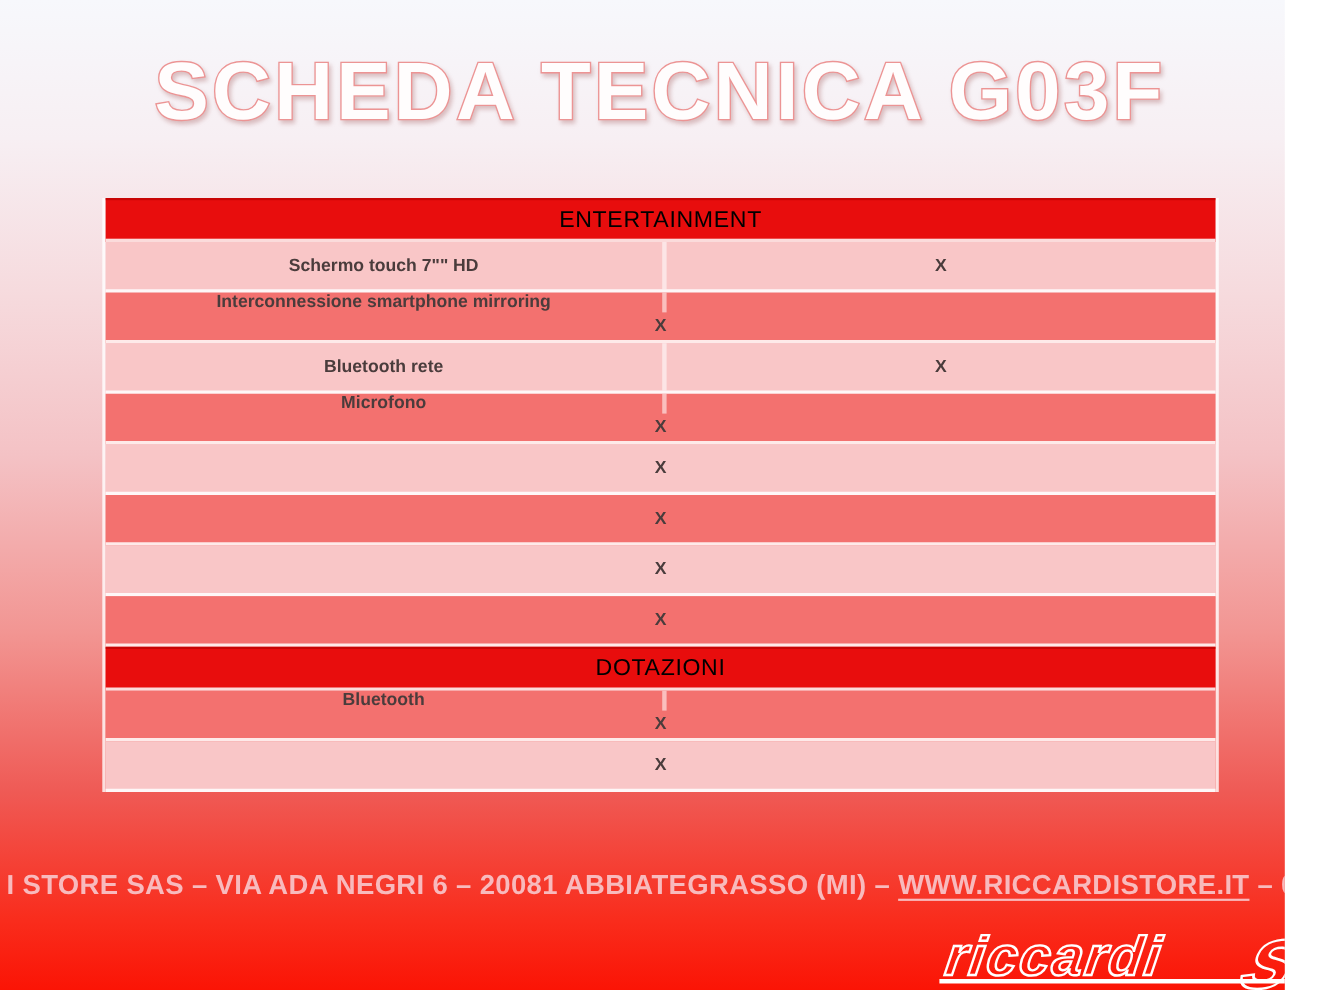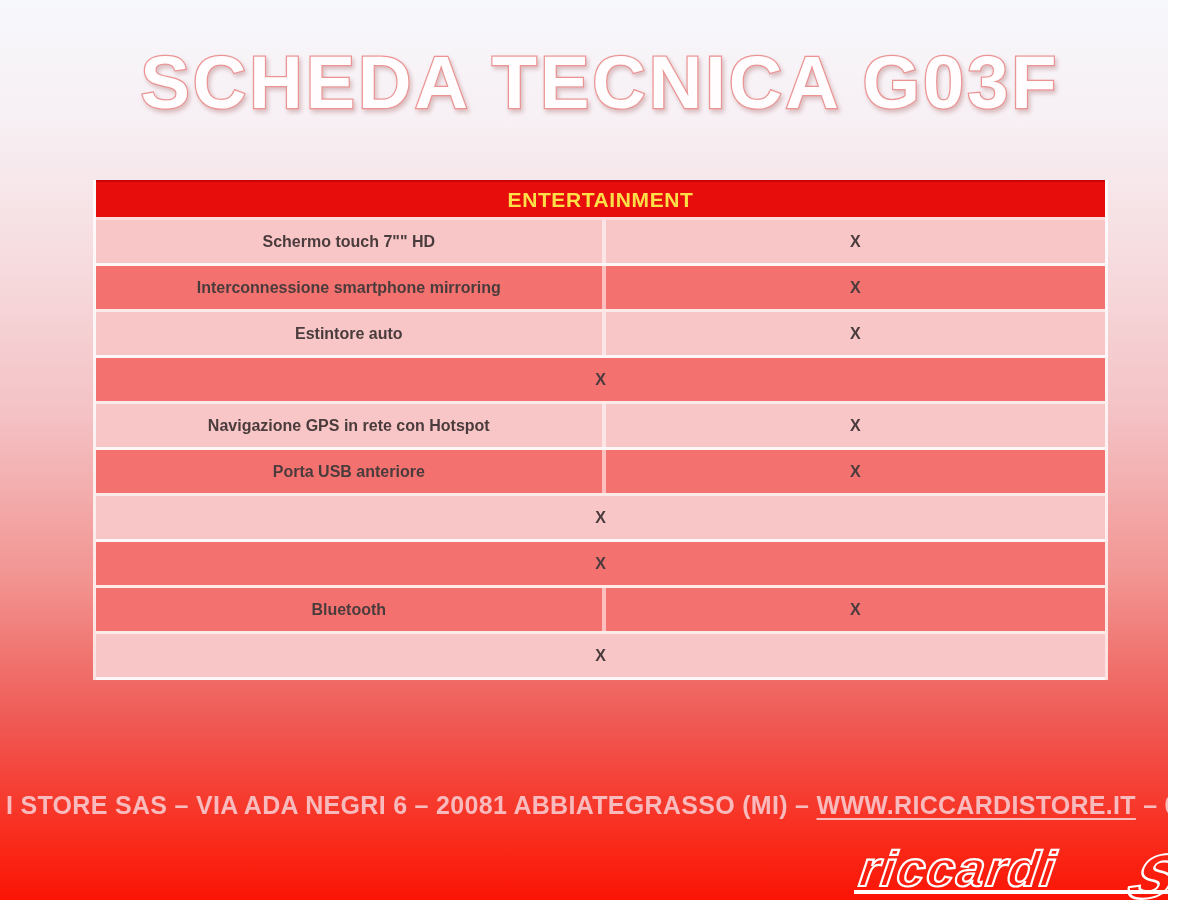--- a/index.html
+++ b/index.html
@@ -30,30 +30,30 @@
   .spec-table {
     position:absolute; left:93px; top:180px; width:1015px;
     border-left:3px solid rgba(255,255,255,0.8);
     border-right:3px solid rgba(255,255,255,0.8);
   }
   .t-header {
     height:40px;
     background:#e80d0d;
     border-top:2px solid rgba(175,0,0,0.55);
     border-bottom:3px solid rgba(255,255,255,0.85);
-    color:#fde047;
-    font-weight:bold; font-size:21px; letter-spacing:0.6px;
+    color:#000000;
+    font-weight:normal; font-size:21px; letter-spacing:0.6px;
     display:flex; align-items:center; justify-content:center;
   }
   .t-row {
     display:flex; height:46px;
     border-bottom:3px solid rgba(255,255,255,0.85);
   }
   .t-row.light { background:#f9c6c7; }
-  .t-row.dark  { background:#f3716f; }
+  .t-row.dark  { background:#f3716f;flex-direction:column; }
   .cell {
     display:flex; align-items:center; justify-content:center;
     color:#4a3c3c; font-size:16px; font-weight:600;
   }
   .c1 { width:50.5%; border-right:4px solid rgba(255,255,255,0.55); }
   .c2 { flex:1; }
 
   .footer {
     position:absolute; top:791px; left:6px;
     white-space:nowrap;
@@ -90,41 +90,43 @@
 
     <div class="t-row light">
       <div class="cell c1">Schermo touch 7"" HD</div>
       <div class="cell c2">X</div>
     </div>
     <div class="t-row dark">
       <div class="cell c1">Interconnessione smartphone mirroring</div>
       <div class="cell c2">X</div>
     </div>
     <div class="t-row light">
-      <div class="cell c1">Estintore auto</div>
+      <div class="cell c1">Bluetooth rete</div>
       <div class="cell c2">X</div>
     </div>
     <div class="t-row dark">
+      <div class="cell c1">Microfono</div>
       <div class="cell c2">X</div>
     </div>
     <div class="t-row light">
-      <div class="cell c1">Navigazione GPS in rete con Hotspot</div>
       <div class="cell c2">X</div>
     </div>
     <div class="t-row dark">
-      <div class="cell c1">Porta USB anteriore</div>
       <div class="cell c2">X</div>
     </div>
     <div class="t-row light">
       <div class="cell c2">X</div>
     </div>
     <div class="t-row dark">
       <div class="cell c2">X</div>
     </div>
 
+    <div class="t-header">
+      <span>DOTAZIONI</span>
+    </div>
 
     <div class="t-row dark">
       <div class="cell c1">Bluetooth</div>
       <div class="cell c2">X</div>
     </div>
     <div class="t-row light">
       <div class="cell c2">X</div>
     </div>
 
   </div>

